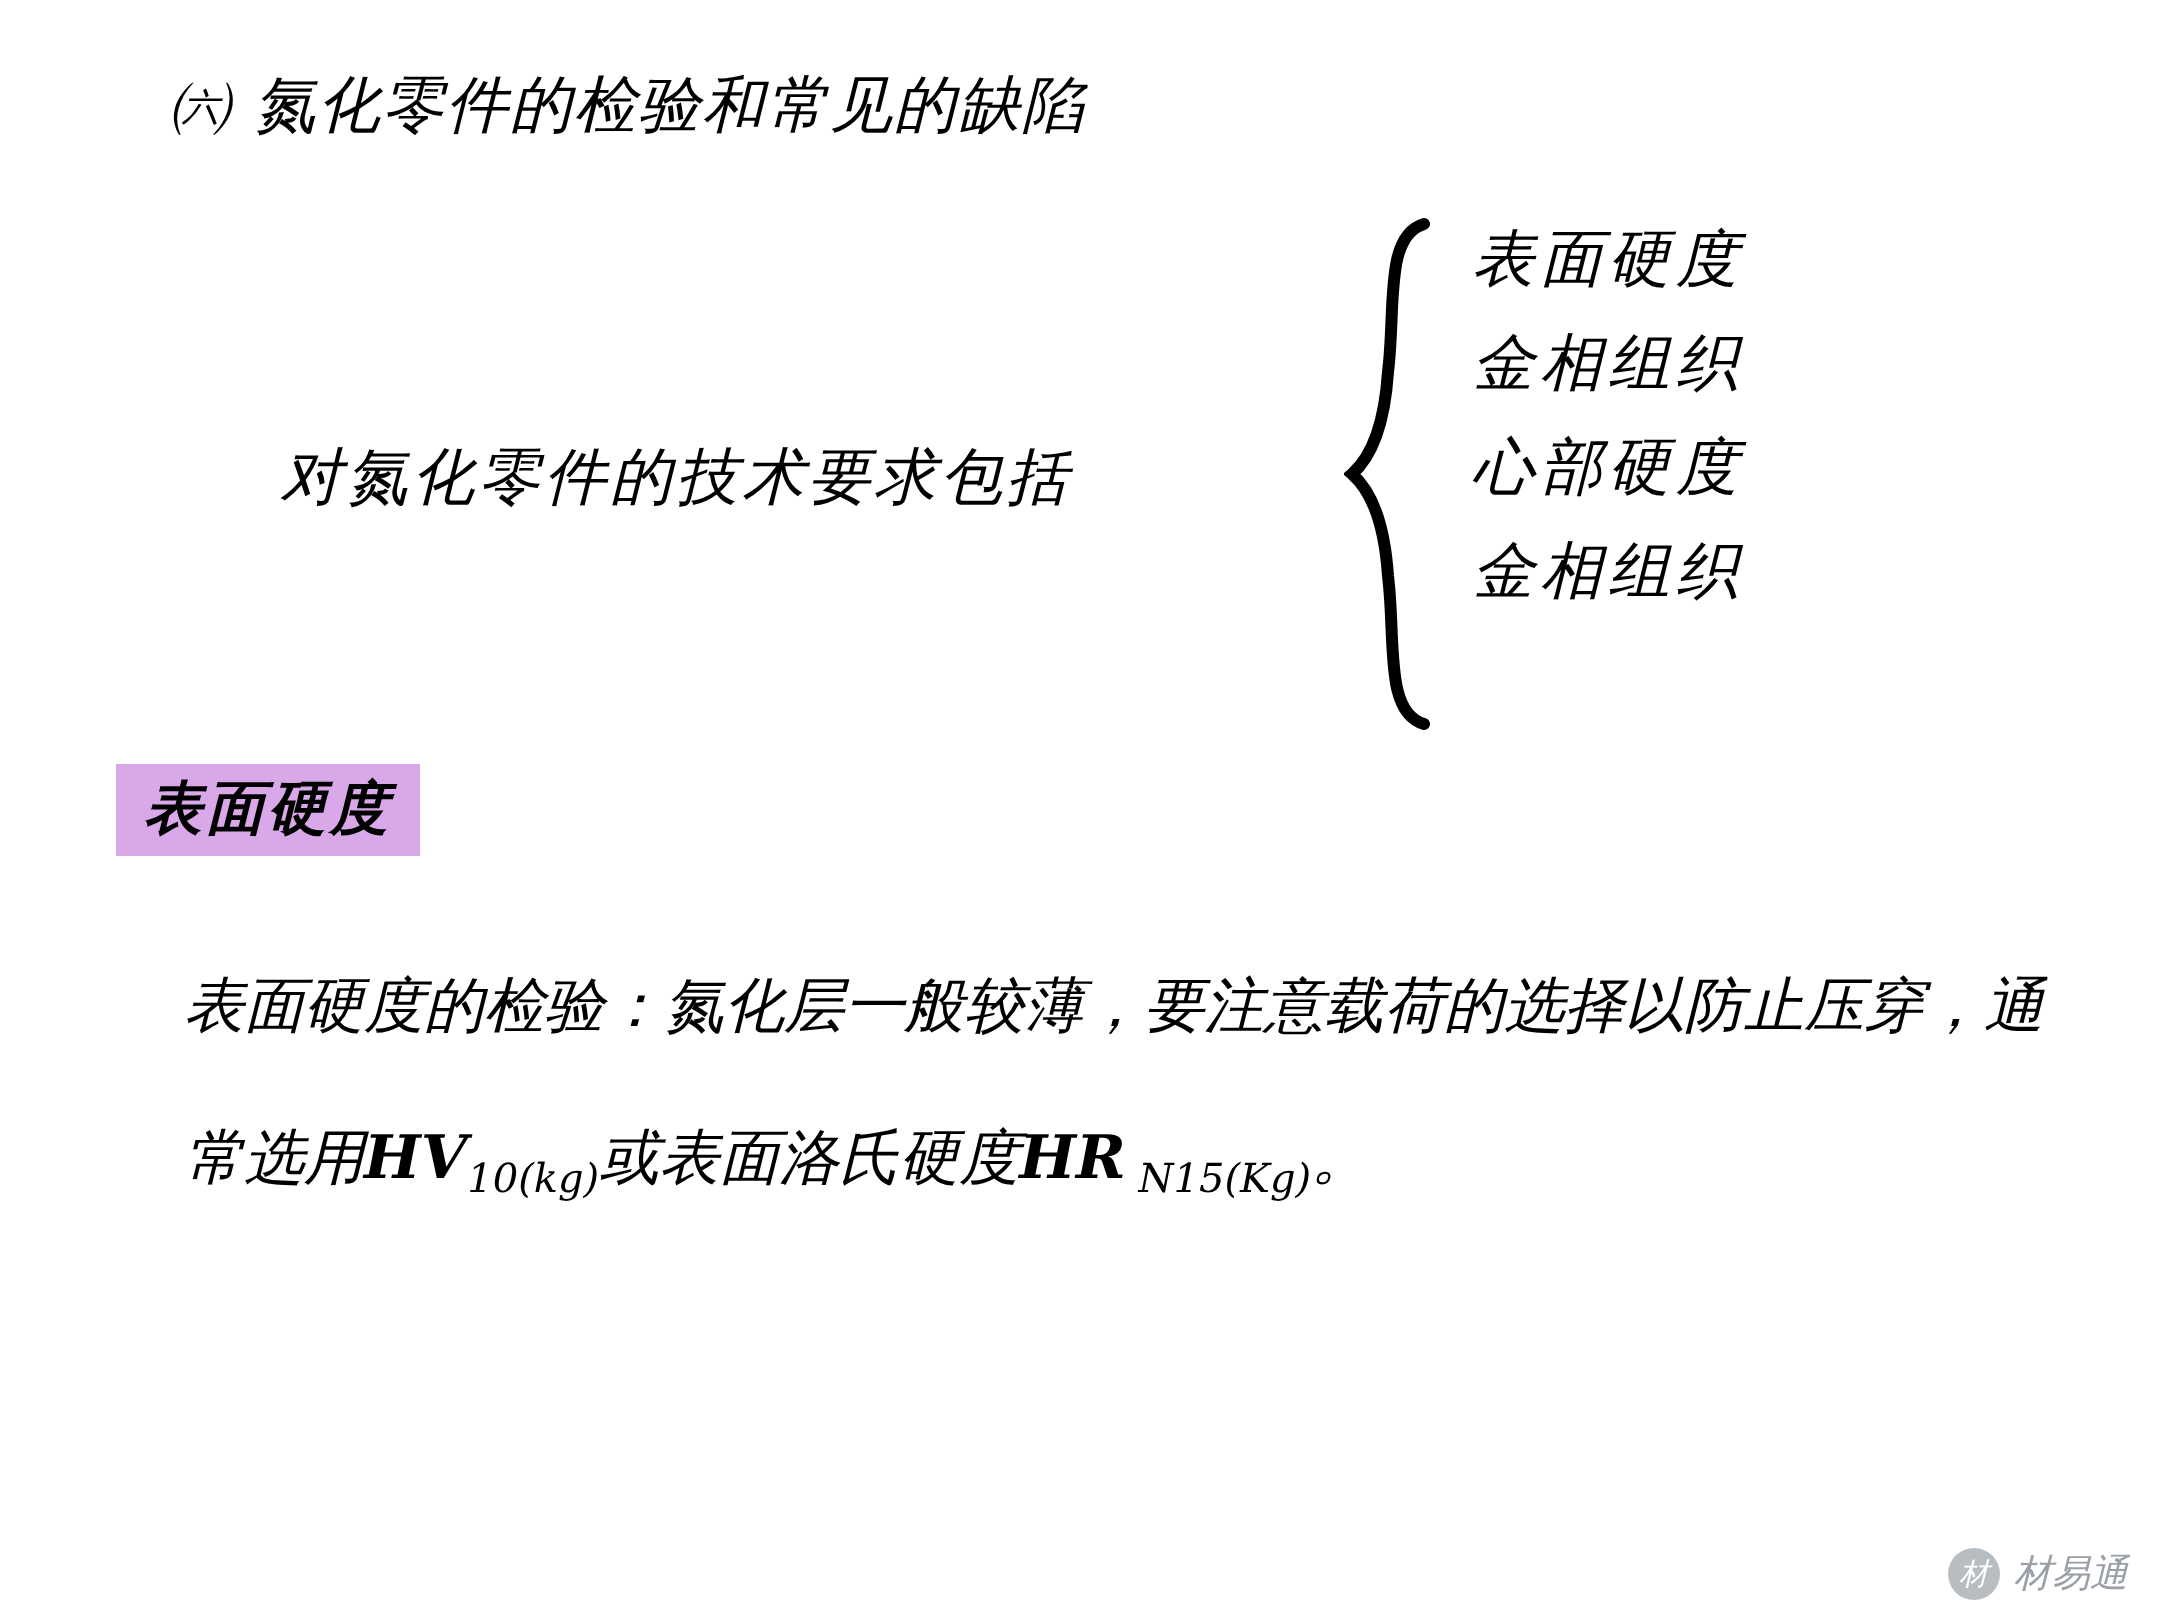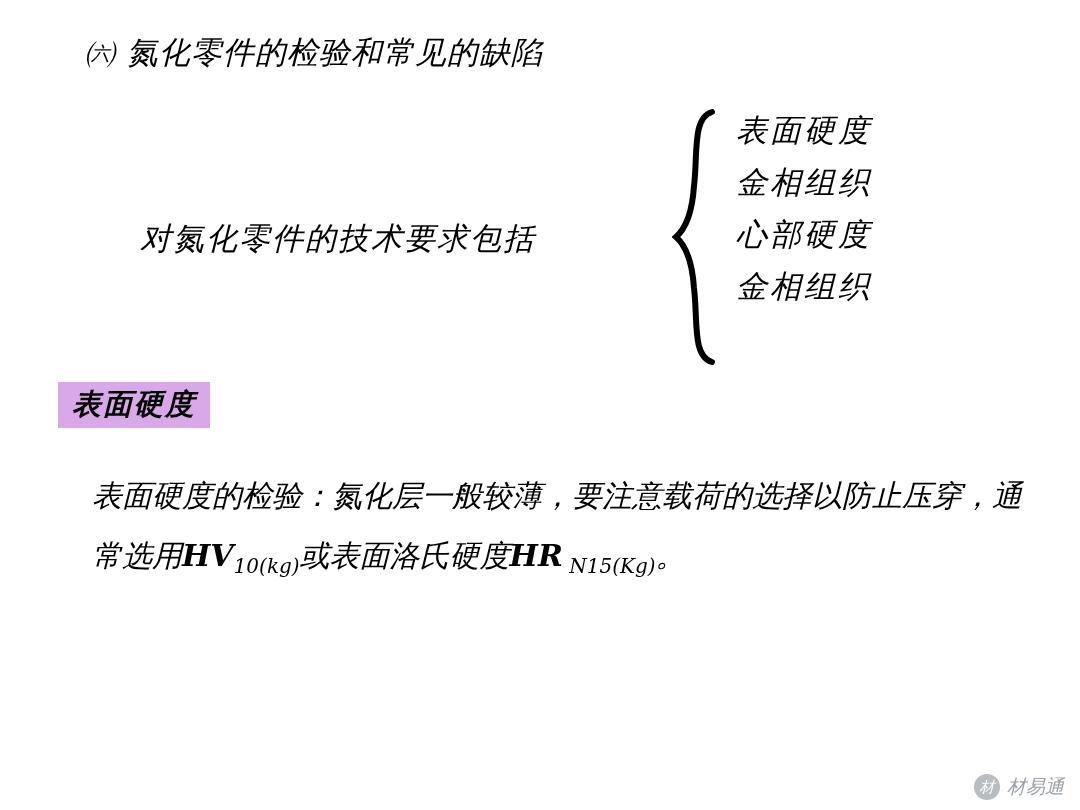--- a/index.html
+++ b/index.html
@@ -75,21 +75,21 @@
   }
 
   
   .body-text {
     position: absolute;
     left: 92px;
     top: 466px;
     width: 950px;
     font-size: 30px;
     letter-spacing: 0px;
-    line-height: 60px;
+    line-height: 76px;
   }
   .body-text p {
     margin: 0;
   }
   .sub {
     font-size: 20px;
     vertical-align: baseline;
     position: relative;
     top: 7px;
   }

